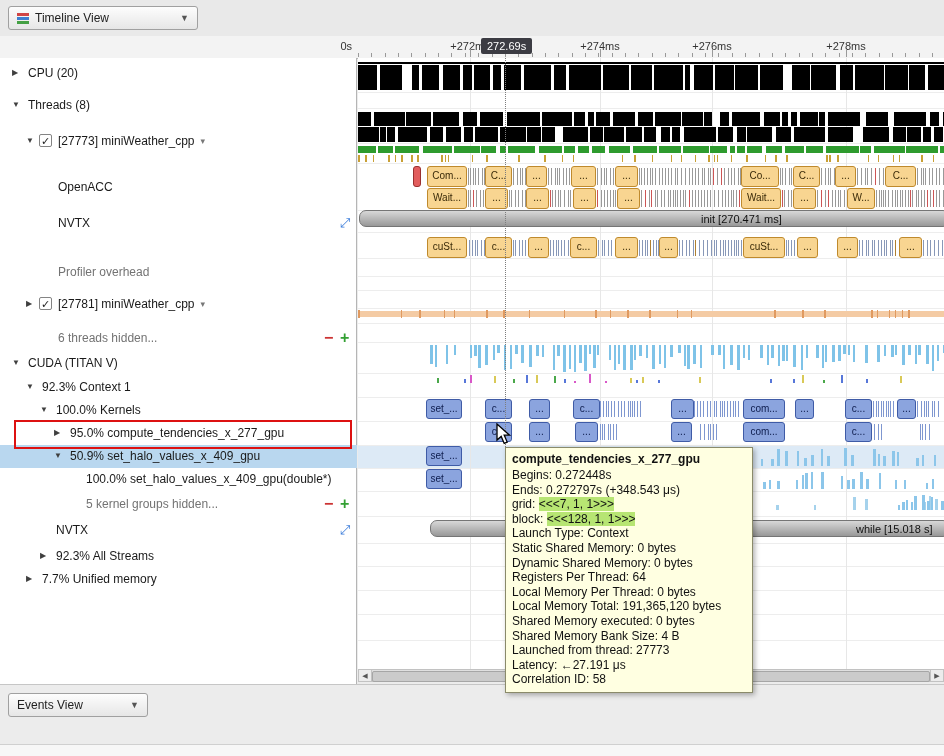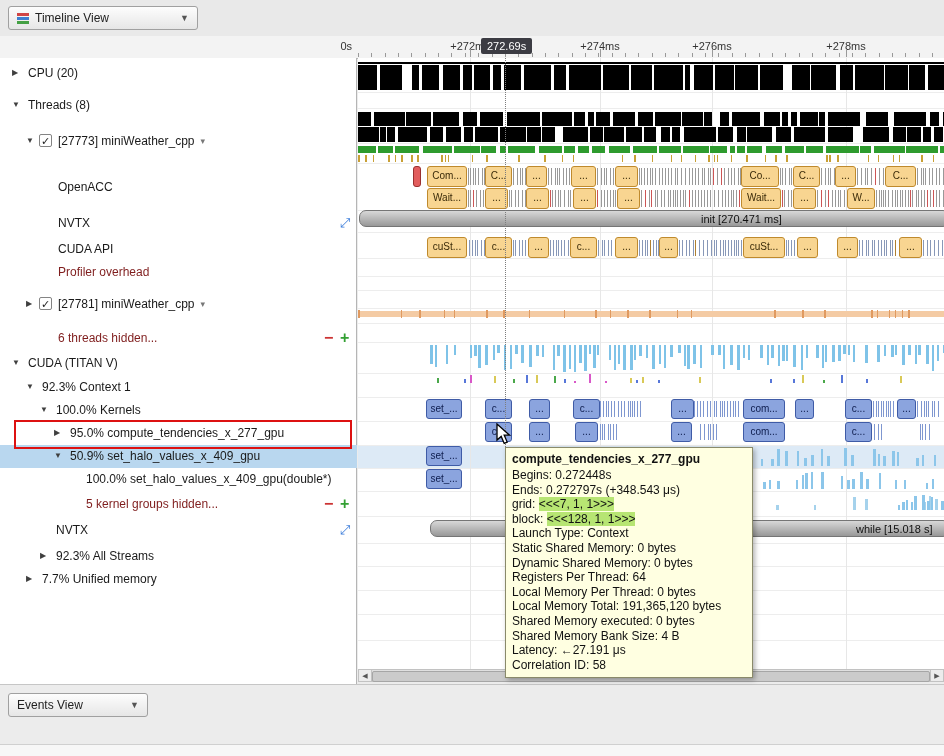--- a/index.html
+++ b/index.html
@@ -21,21 +21,21 @@
   .rlabel{position:absolute;top:4px;width:70px;text-align:center;}
   .tick{position:absolute;width:1px;background:#999;}
   .badge{position:absolute;left:481px;top:2px;background:#3c3c43;color:#fff;padding:2px 6px;border-radius:2px;font-size:11px;z-index:5;}
   
   #treepanel{position:absolute;left:0;top:58px;width:357px;height:626px;background:#fff;border-right:1px solid #b5b5b5;box-sizing:border-box;}
   #tlpanel{position:absolute;left:358px;top:58px;width:586px;height:611px;background:#fff;overflow:hidden;}
   #tl-layer{position:absolute;left:0;top:0;width:586px;height:611px;}
   
   .trow{position:absolute;left:0;height:23px;width:357px;font-size:12px;color:#1a1a1a;}
   .trow.selected{background:#b9d7ef;}
-  .trow.gray .lbl{color:#7f1d1d;}
+  .trow.gray .lbl{color:#737373;}
   .arrow{position:absolute;top:7px;font-size:8px;color:#3f3f3f;line-height:8px;cursor:default;}
   .cbx{position:absolute;top:4px;width:13px;height:13px;background:#fff;border:1px solid #848484;border-radius:2px;
        font-size:11px;line-height:13px;text-align:center;color:#222;box-sizing:border-box;}
   .lblwrap{position:absolute;top:4px;display:flex;align-items:center;white-space:nowrap;}
   .caret{color:#777;font-size:9px;margin-left:6px;}
   .mp-minus{position:absolute;left:324px;top:2px;color:#cc3333;font-size:16px;font-weight:bold;}
   .mp-plus{position:absolute;left:340px;top:2px;color:#33a033;font-size:16px;font-weight:bold;}
   .expicon{position:absolute;left:340px;top:3px;color:#3d7edb;font-size:13px;}
   
   .tx{position:absolute;}
@@ -166,25 +166,20 @@
       <div class="trow" style="top: 118px;">
         <div class="lblwrap" style="left: 58px;">
           <div class="lbl">OpenACC</div>
         </div>
       </div>
       <div class="trow" style="top: 154px;">
         <div class="lblwrap" style="left: 58px;">
           <div class="lbl">NVTX</div>
         </div>
         <div class="expicon">⤢</div>
-      </div>
-      <div class="trow" style="top: 180px;">
-        <div class="lblwrap" style="left: 58px;">
-          <div class="lbl">CUDA API</div>
-        </div>
       </div>
       <div class="trow gray" style="top: 203px;">
         <div class="lblwrap" style="left: 58px;">
           <div class="lbl">Profiler overhead</div>
         </div>
       </div>
       <div class="trow" style="top: 235px;">
         <div class="arrow" style="left: 26px;">▶</div>
         <div class="cbx" style="left: 39px;">✓</div>
         <div class="lblwrap" style="left: 58px;">
@@ -1029,20 +1024,21 @@
         <div class="tline"><span>grid:  </span><span class="hl">&lt;&lt;&lt;7, 1, 1&gt;&gt;&gt;</span></div>
         <div class="tline"><span>block: </span><span class="hl">&lt;&lt;&lt;128, 1, 1&gt;&gt;&gt;</span></div>
         <div class="tline"><span>Launch Type: Context</span></div>
         <div class="tline"><span>Static Shared Memory: 0 bytes</span></div>
         <div class="tline"><span>Dynamic Shared Memory: 0 bytes</span></div>
         <div class="tline"><span>Registers Per Thread: 64</span></div>
         <div class="tline"><span>Local Memory Per Thread: 0 bytes</span></div>
         <div class="tline"><span>Local Memory Total: 191,365,120 bytes</span></div>
         <div class="tline"><span>Shared Memory executed: 0 bytes</span></div>
         <div class="tline"><span>Shared Memory Bank Size: 4 B</span></div>
+        <div class="tline"><span>Launched from thread: 27773</span></div>
         <div class="tline"><span>Latency: ←27.191 μs</span></div>
         <div class="tline"><span>Correlation ID: 58</span></div>
       </div>
   </div>
 
   <div id="mousecursor">
     <svg width="18" height="22" viewBox="0 0 18 22">
       <polygon points="1,1 1,17 5.2,13.4 8.2,20.4 11.2,19.1 8.2,12.2 13.6,12.2" fill="#ffffff" stroke="#000000" stroke-width="1.3"></polygon>
     </svg>
   </div>

